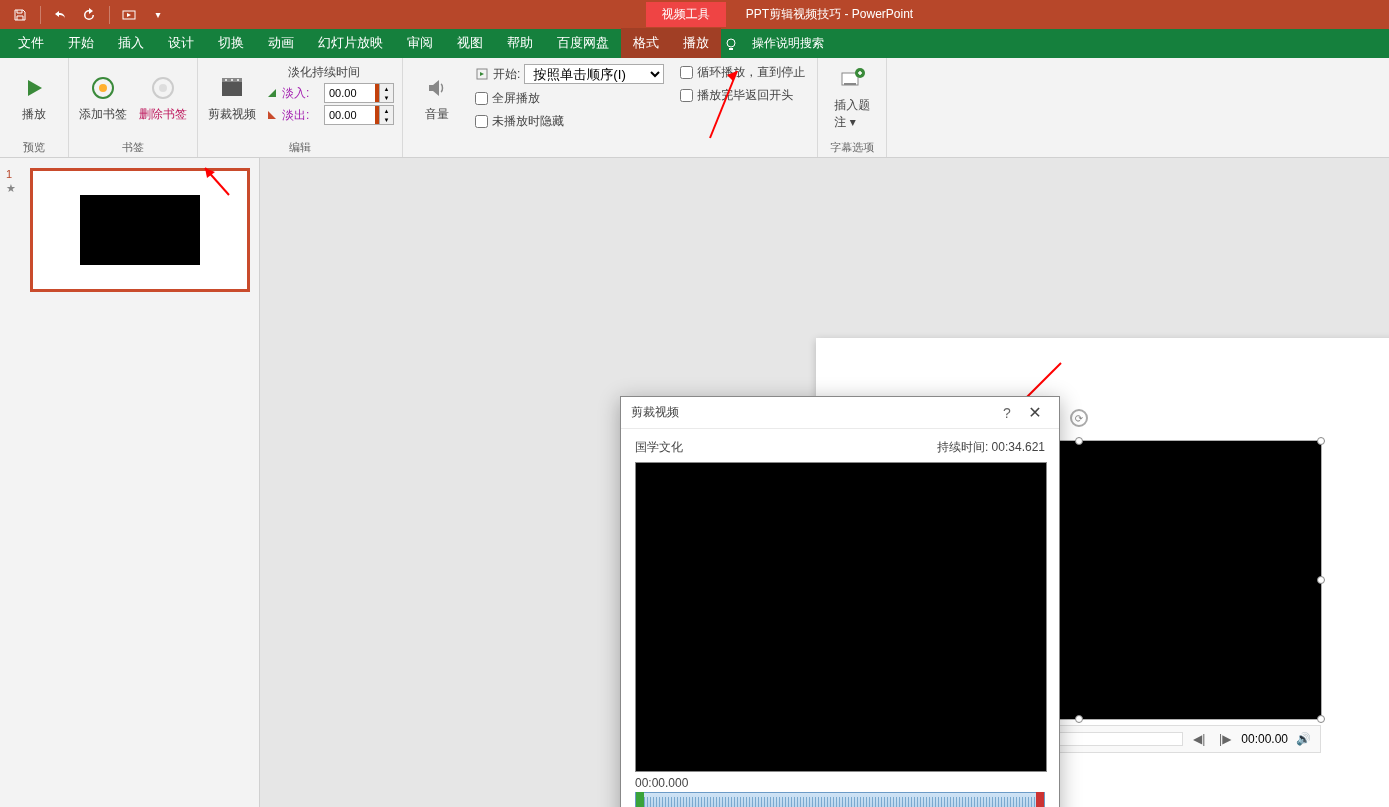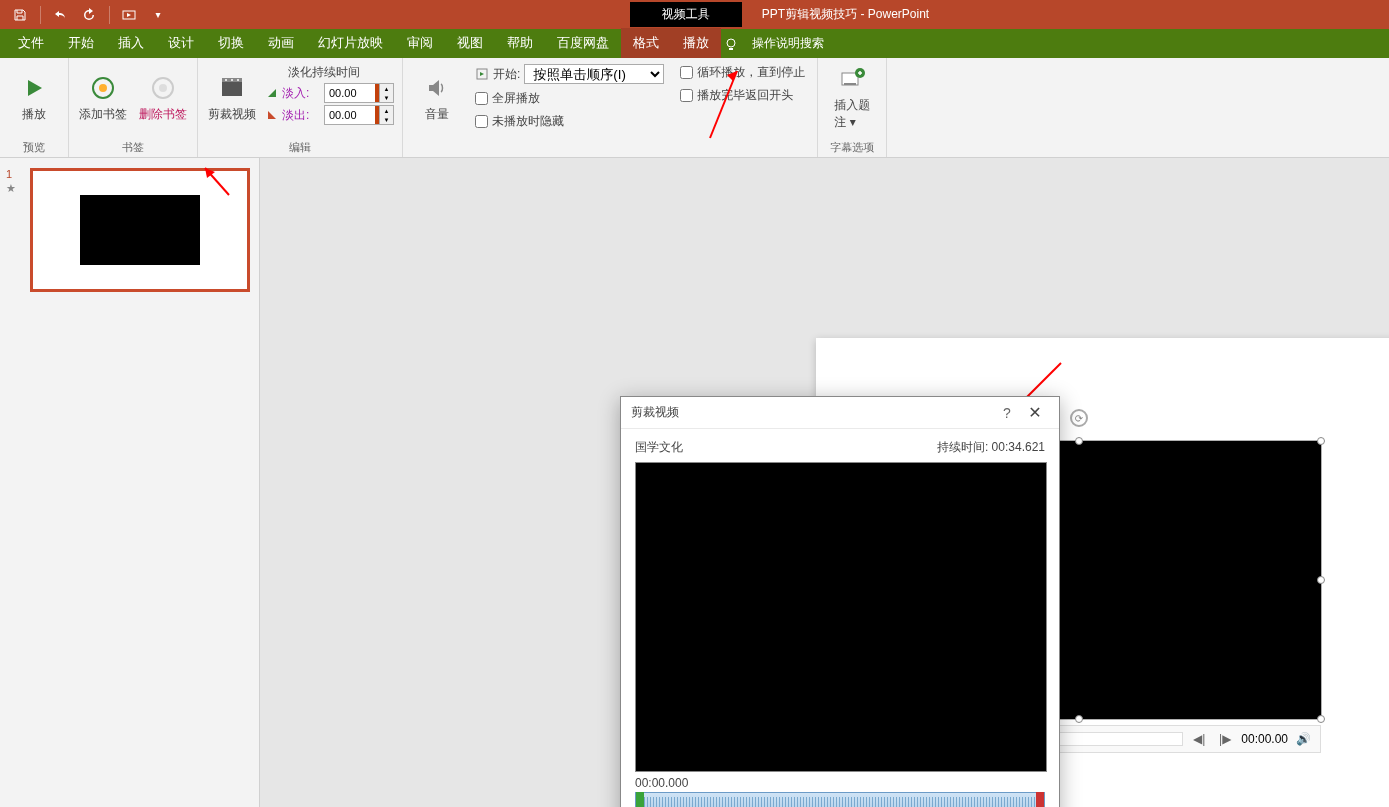--- a/index.html
+++ b/index.html
@@ -4,25 +4,25 @@
   <style>
     * { margin: 0; padding: 0; box-sizing: border-box; font-family: "Microsoft YaHei", sans-serif; }
     body { background: #e6e6e6; width: 1389px; height: 807px; overflow: hidden; font-size: 12px; }
     
     
     .titlebar { background: #b7472a; height: 29px; display: flex; align-items: center; color: #fff; }
     .qat { display: flex; align-items: center; gap: 4px; padding-left: 8px; }
     .qat-btn { width: 24px; height: 24px; display: flex; align-items: center; justify-content: center; cursor: pointer; }
     .qat-sep { width: 1px; height: 18px; background: rgba(255,255,255,0.3); margin: 0 4px; }
     .title-center { flex: 1; display: flex; align-items: center; justify-content: center; gap: 20px; }
-    .context-tab { background: #000000; padding: 4px 32px; color: #fff; }
+    .context-tab { background: #ef4444; padding: 4px 16px; color: #fff; }
     .doc-title { color: #fff; }
     
     
-    .ribbon-tabs { background: #4d7c0f; height: 29px; display: flex; align-items: flex-end; color: #fff; padding-left: 6px; }
+    .ribbon-tabs { background: #15803d; height: 29px; display: flex; align-items: flex-end; color: #fff; padding-left: 6px; }
     .rtab { padding: 6px 12px; cursor: pointer; font-size: 13px; }
     .rtab.active { background: #a13f25; }
     .rtab.format { background: #a13f25; }
     .tell-me { display: flex; align-items: center; gap: 14px; padding: 6px 3px; color: #fff; }
     
     
     .ribbon { background: #f3f3f3; height: 100px; border-bottom: 1px solid #d0d0d0; display: flex; }
     .rgroup { border-right: 1px solid #d9d9d9; padding: 4px 6px 2px; display: flex; flex-direction: column; }
     .rgroup-inner { flex: 1; display: flex; align-items: flex-start; gap: 4px; }
     .rgroup-label { text-align: center; color: #666; font-size: 11px; padding-top: 2px; }

